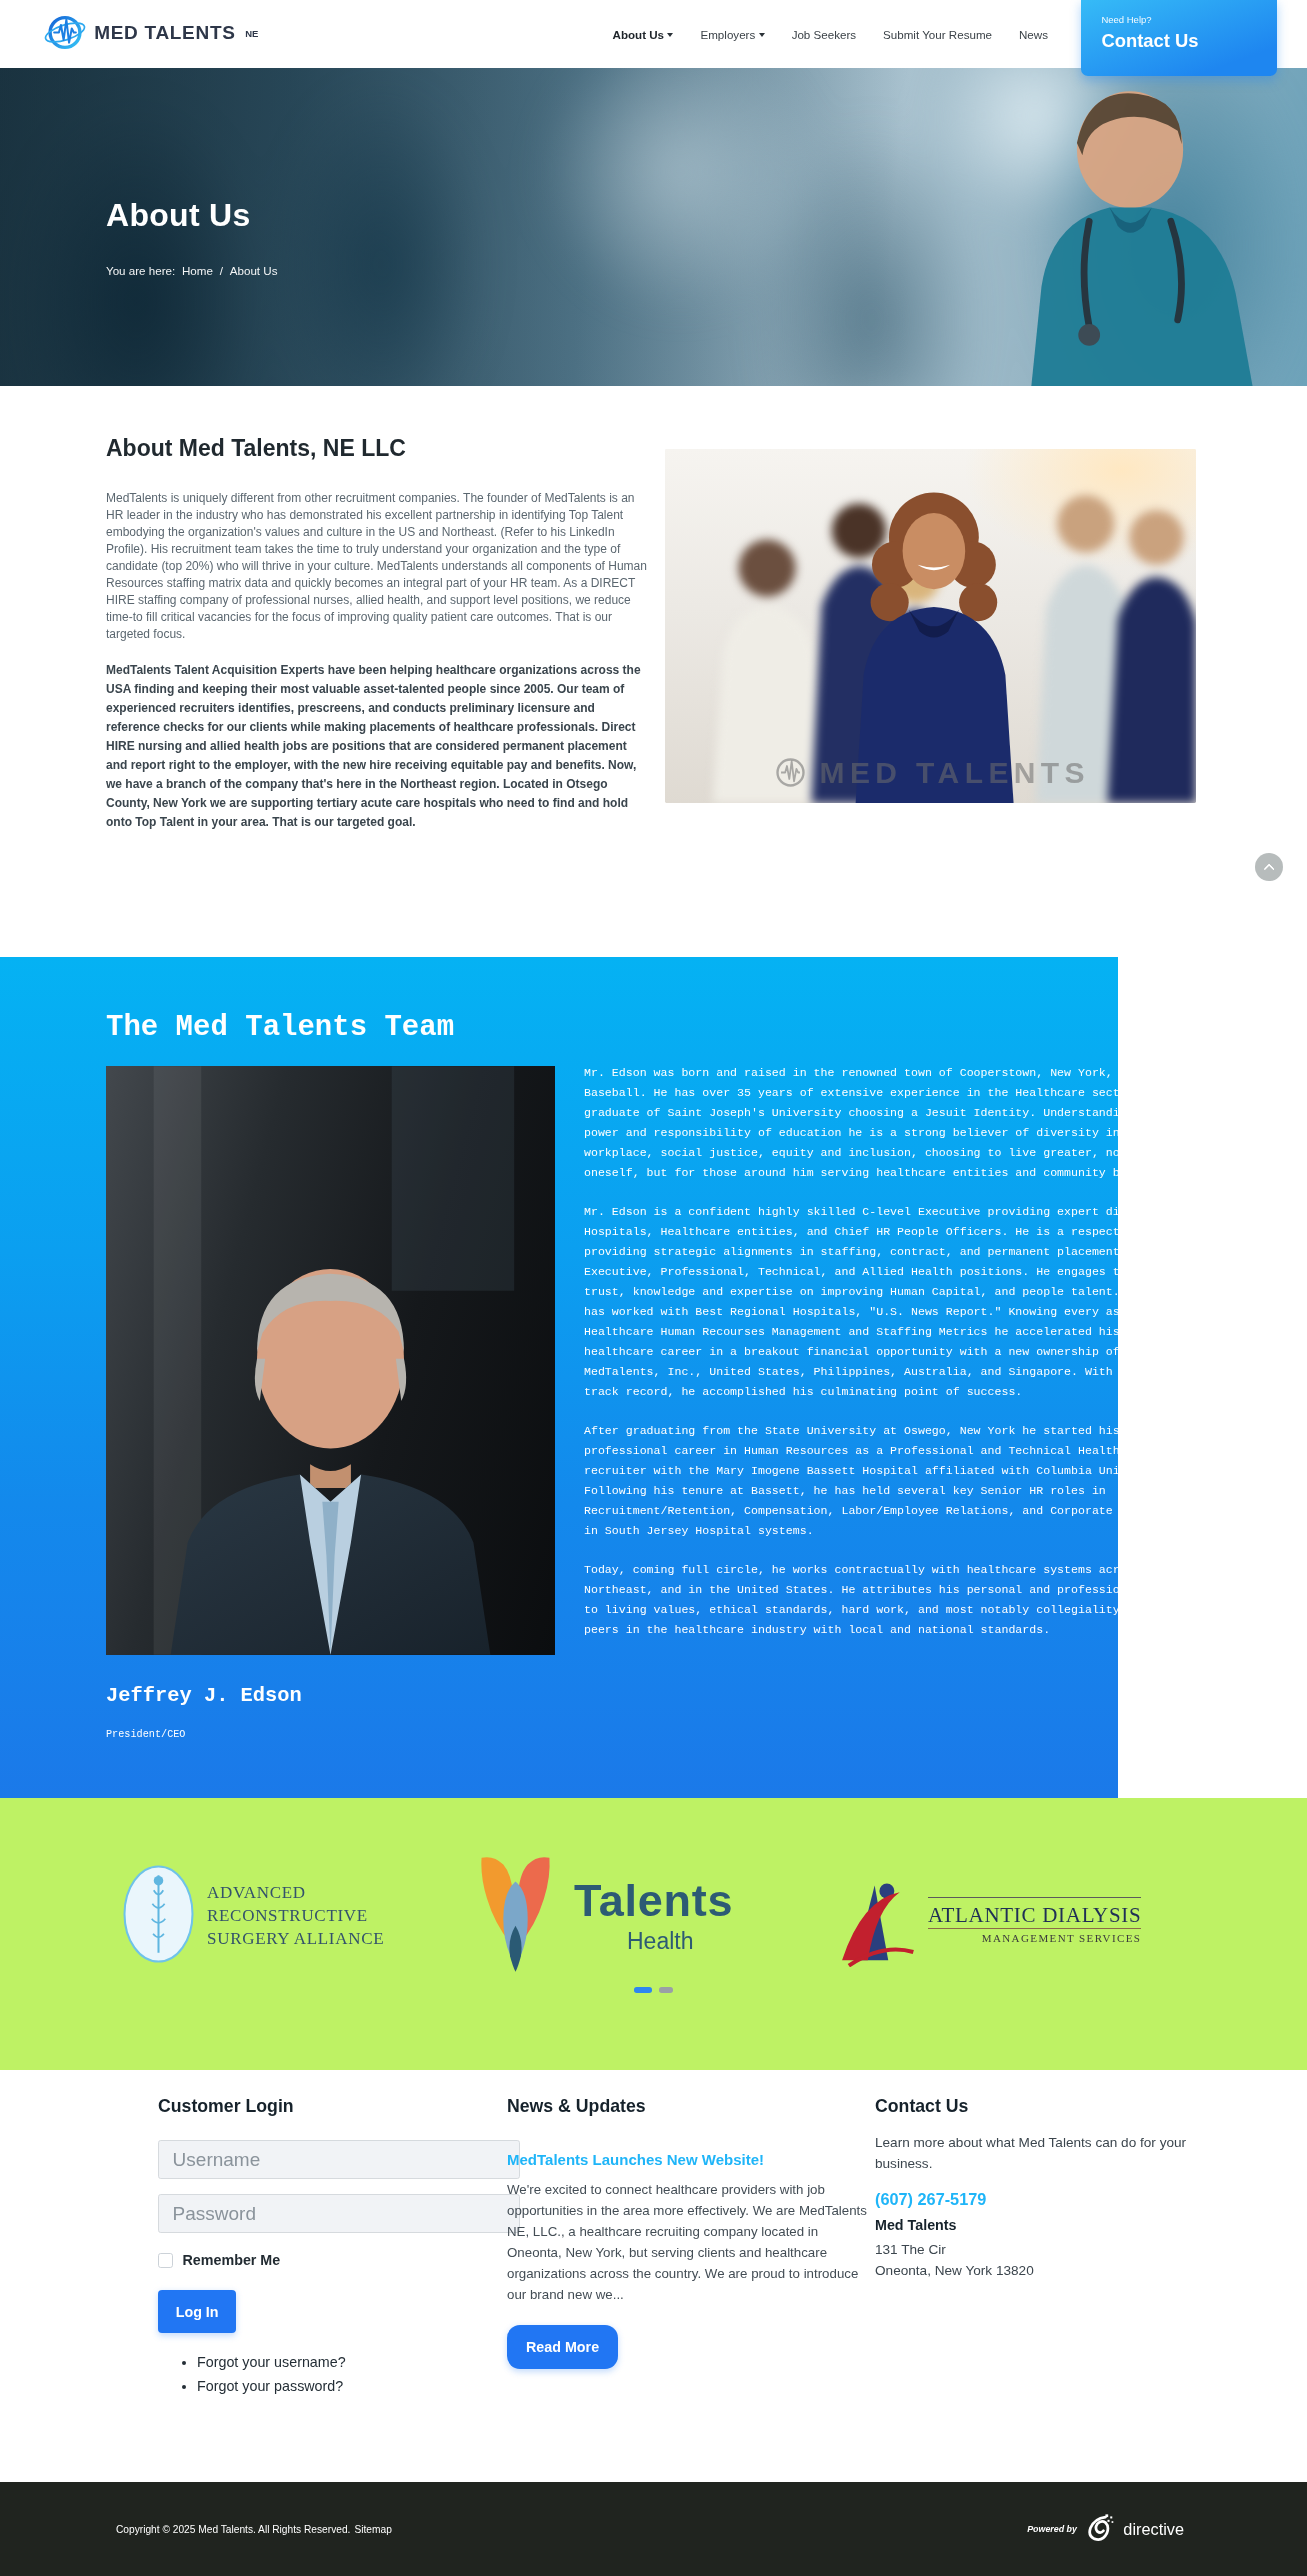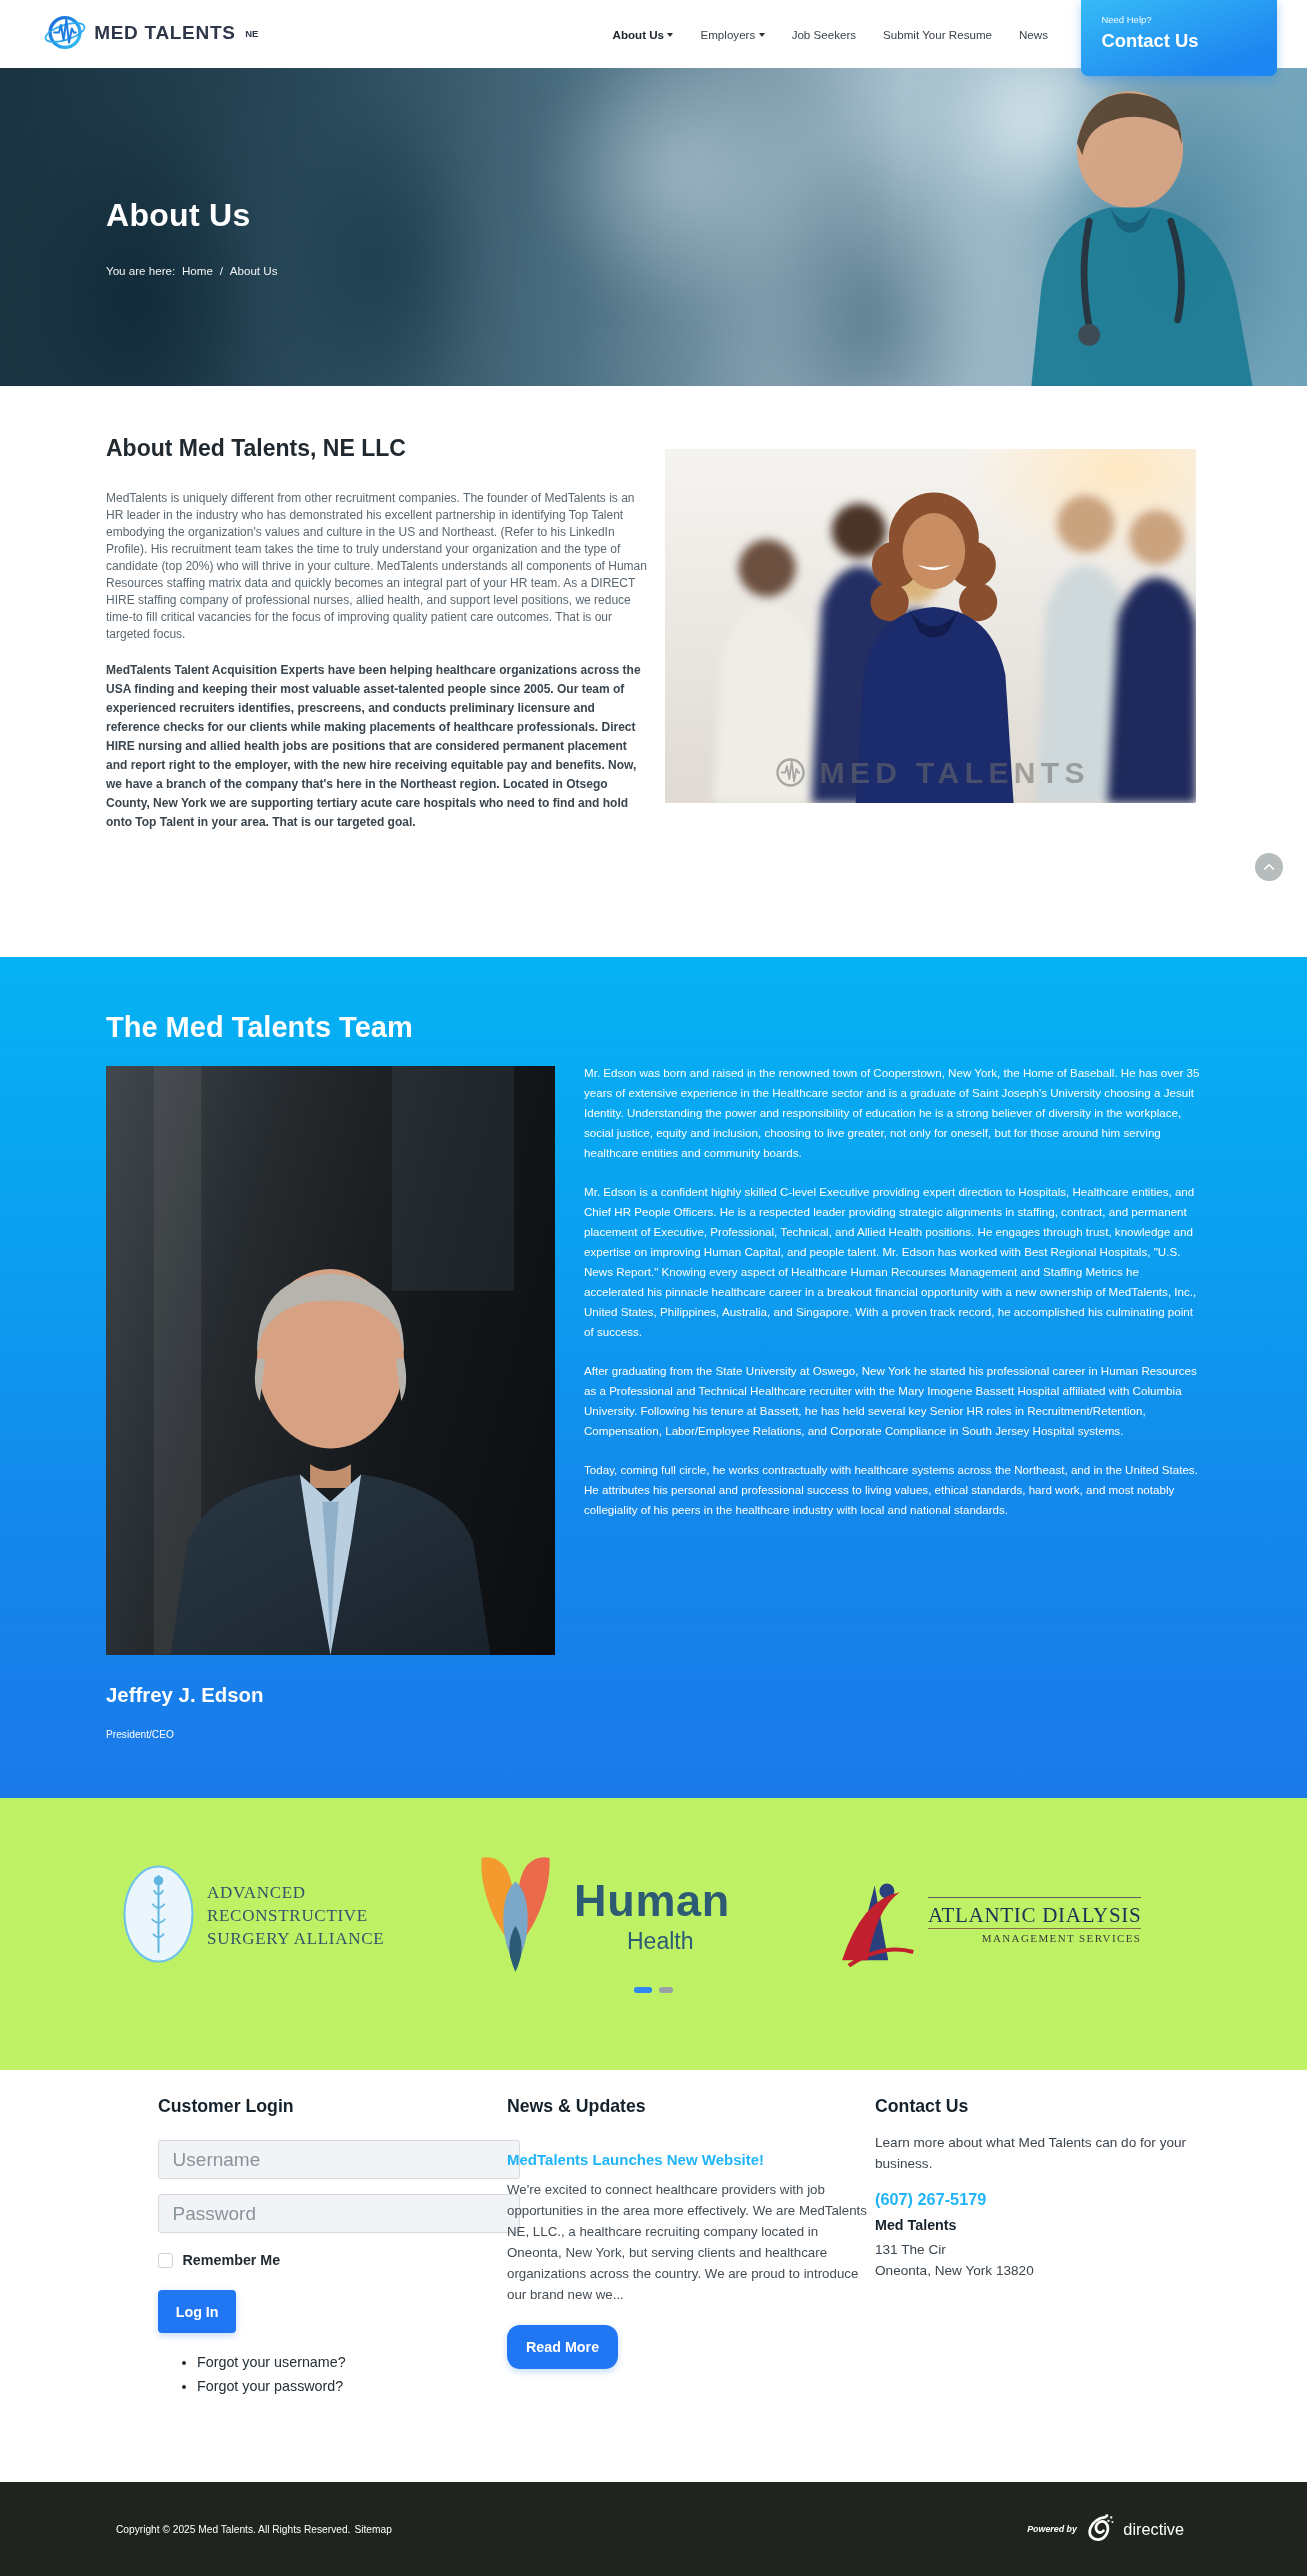--- a/index.html
+++ b/index.html
@@ -43,21 +43,21 @@
   .about-p2 { margin-top:17.7px; font-size:12px; line-height:19px; font-weight:700; color:#3a454d; }
   .about-photo { position:absolute; left:665px; top:63px; width:531px; height:354px; overflow:hidden; border-radius:1.4px;
     background:radial-gradient(286px 177px at 86% 6%, #ffe8c2 0%, rgba(255,232,194,0) 55%), linear-gradient(180deg,#f6f4f0 0%,#ece9e4 45%,#dfdad2 100%); }
   .photo-blur { position:absolute; inset:0; filter:blur(4.8px); }
   .watermark { position:absolute; left:0; right:0; bottom:9.5px; display:flex; align-items:center; justify-content:center; gap:9.5px; color:rgba(110,110,110,.55); }
   .watermark-text { font-size:30px; font-weight:800; letter-spacing:5.4px; }
   .scroll-top { position:absolute; left:1255px; top:467px; width:28px; height:28px; border-radius:50%; background:rgba(175,181,181,.9); display:flex; align-items:center; justify-content:center; cursor:pointer; }
   .chev-up { width:8.2px; height:8.2px; border-left:2px solid #fff; border-top:2px solid #fff; transform:rotate(45deg) translate(1.4px,1.4px); border-radius:0.7px; }
 
   
-  .team { position:absolute; top:957px; left:0; width:1307px; height:841px; background:linear-gradient(180deg,#05b2f3 0%,#0b9ff0 35%,#1389ec 65%,#1b79e9 100%); }
+  .team { position:absolute; top:957px; left:0; width:1118px; height:841px; background:linear-gradient(180deg,#05b2f3 0%,#0b9ff0 35%,#1389ec 65%,#1b79e9 100%);font-family:Liberation Mono, monospace; }
   .team-heading { position:absolute; left:106px; top:54px; font-size:29px; font-weight:700; color:#fff; }
   .portrait { position:absolute; left:106px; top:109px; width:449px; height:589px; overflow:hidden; background:linear-gradient(105deg,#43484d 0%,#262b2f 30%,#15181b 62%,#0b0d0f 100%); }
   .team-text { position:absolute; left:584px; top:106px; width:618px; color:#ffffff; }
   .team-text p { font-size:11.6px; line-height:20px; }
   .team-text p + p { margin-top:19px; }
   .team-name { position:absolute; left:106px; top:727px; font-size:20.4px; font-weight:700; color:#fff; }
   .team-role { position:absolute; left:106px; top:772px; font-size:10.2px; color:#fff; }
 
   
   .partners { position:absolute; top:1798px; left:0; width:1307px; height:272px; background:#bef264; }
@@ -279,21 +279,21 @@
     <div class="partner partner-virtua">
       <span>
         <svg width="95" height="143" viewBox="0 0 140 210">
           <path d="M20,20 Q38,16 52,30 Q66,46 66,80 L66,150 Q40,120 28,80 Q18,48 20,20 Z" fill="#f29a2e"></path>
           <path d="M120,20 Q102,16 88,30 Q74,46 74,80 L74,150 Q100,120 112,80 Q122,48 120,20 Z" fill="#ec6a4c"></path>
           <path d="M70,55 Q88,70 88,110 Q88,150 70,178 Q52,150 52,110 Q52,70 70,55 Z" fill="#7ba7c9"></path>
           <path d="M70,120 Q82,140 78,165 Q74,180 70,188 Q66,180 62,165 Q58,140 70,120 Z" fill="#2a5a74"></path>
         </svg>
       </span>
       <div>
-        <div class="virtua-word">Human</div>
+        <div class="virtua-word">Talents</div>
         <div class="virtua-sub">Health</div>
       </div>
     </div>
     <div class="partner partner-atlantic">
       <span>
         <svg width="82" height="95" viewBox="0 0 120 140">
           <path d="M30,130 L58,20 L78,130 Z" fill="#2a3f7e"></path>
           <circle cx="76" cy="28" r="11" fill="#2a3f7e"></circle>
           <path d="M10,130 Q40,40 95,30 Q60,55 48,130 Z" fill="#c2202e"></path>
           <path d="M20,138 Q70,105 115,118" stroke="#c2202e" stroke-width="6" fill="none"></path>

